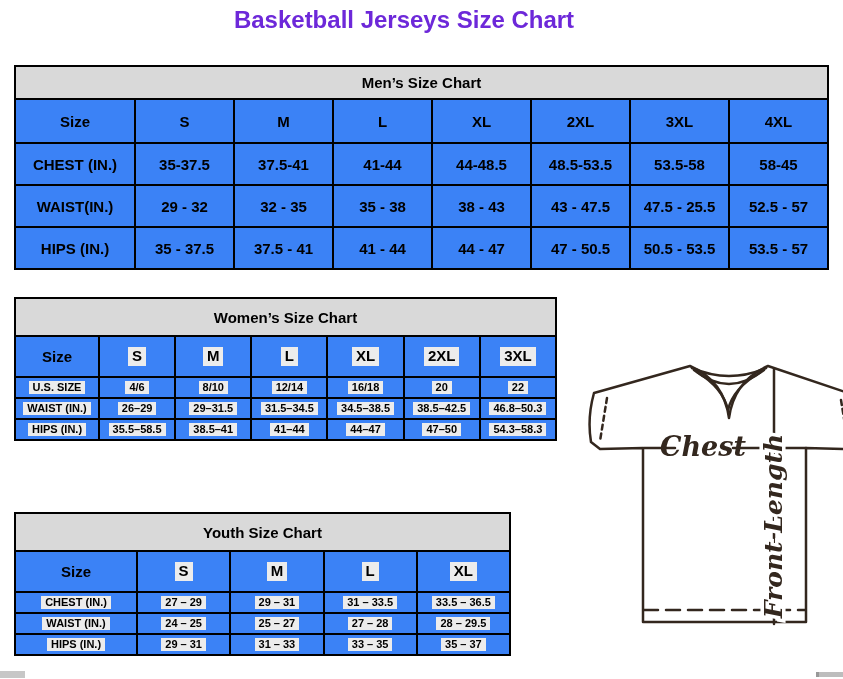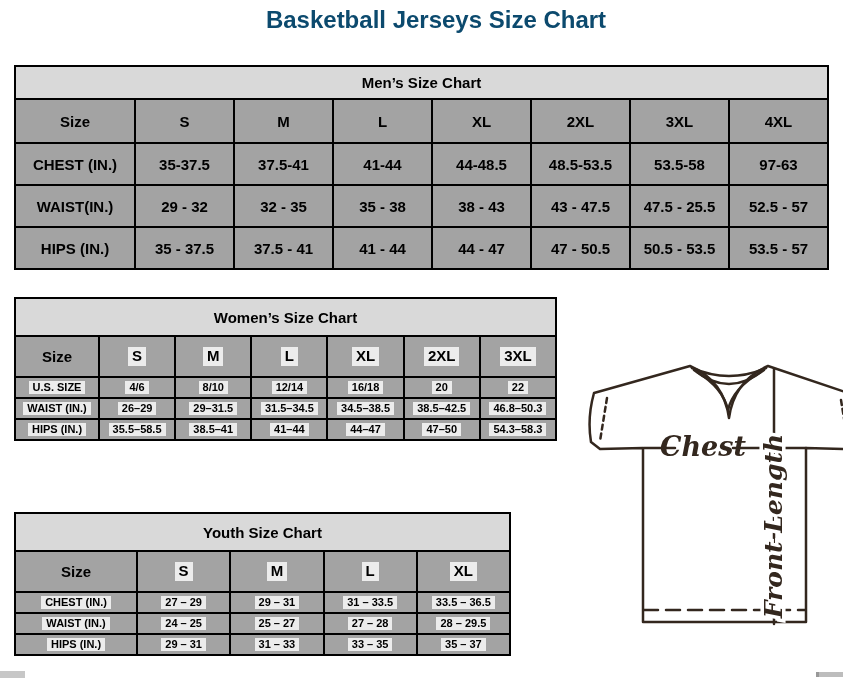--- a/index.html
+++ b/index.html
@@ -2,25 +2,25 @@
 <html><head>
 <meta charset="utf-8">
 <style>
   html,body{margin:0;padding:0;}
   body{
     width:843px;height:679px;position:relative;background:#ffffff;
     font-family:"Liberation Sans", sans-serif;overflow:hidden;
   }
   .page-title{
     position:absolute;left:0;top:6px;width:808px;text-align:center;
-    font-size:24px;font-weight:bold;color:#0c4a6e;margin-left:32px;
+    font-size:24px;font-weight:bold;color:#6d28d9;
   }
   table.chart-table{
     position:absolute;border-collapse:collapse;table-layout:fixed;
-    background:#a3a3a3;
+    background:#3b82f6;
   }
   table.chart-table th, table.chart-table td{
     border:2px solid #000;text-align:center;vertical-align:middle;
     font-weight:bold;color:#000;padding:0;overflow:hidden;
   }
   tr.caption-row th{background:#d9d9d9;font-size:15px;}
   
   table.men{left:14px;top:65px;width:815px;}
   table.men tr.caption-row th{height:31px;}
   table.men tr.size-row th{height:42px;font-size:15px;}
@@ -69,21 +69,21 @@
         <th>4XL</th>
       </tr>
       <tr class="data-row">
         <td>CHEST (IN.)</td>
         <td>35-37.5</td>
         <td>37.5-41</td>
         <td>41-44</td>
         <td>44-48.5</td>
         <td>48.5-53.5</td>
         <td>53.5-58</td>
-        <td>97-63</td>
+        <td>58-45</td>
       </tr>
       <tr class="data-row">
         <td>WAIST(IN.)</td>
         <td>29 - 32</td>
         <td>32 - 35</td>
         <td>35 - 38</td>
         <td>38 - 43</td>
         <td>43 - 47.5</td>
         <td>47.5 - 25.5</td>
         <td>52.5 - 57</td>

